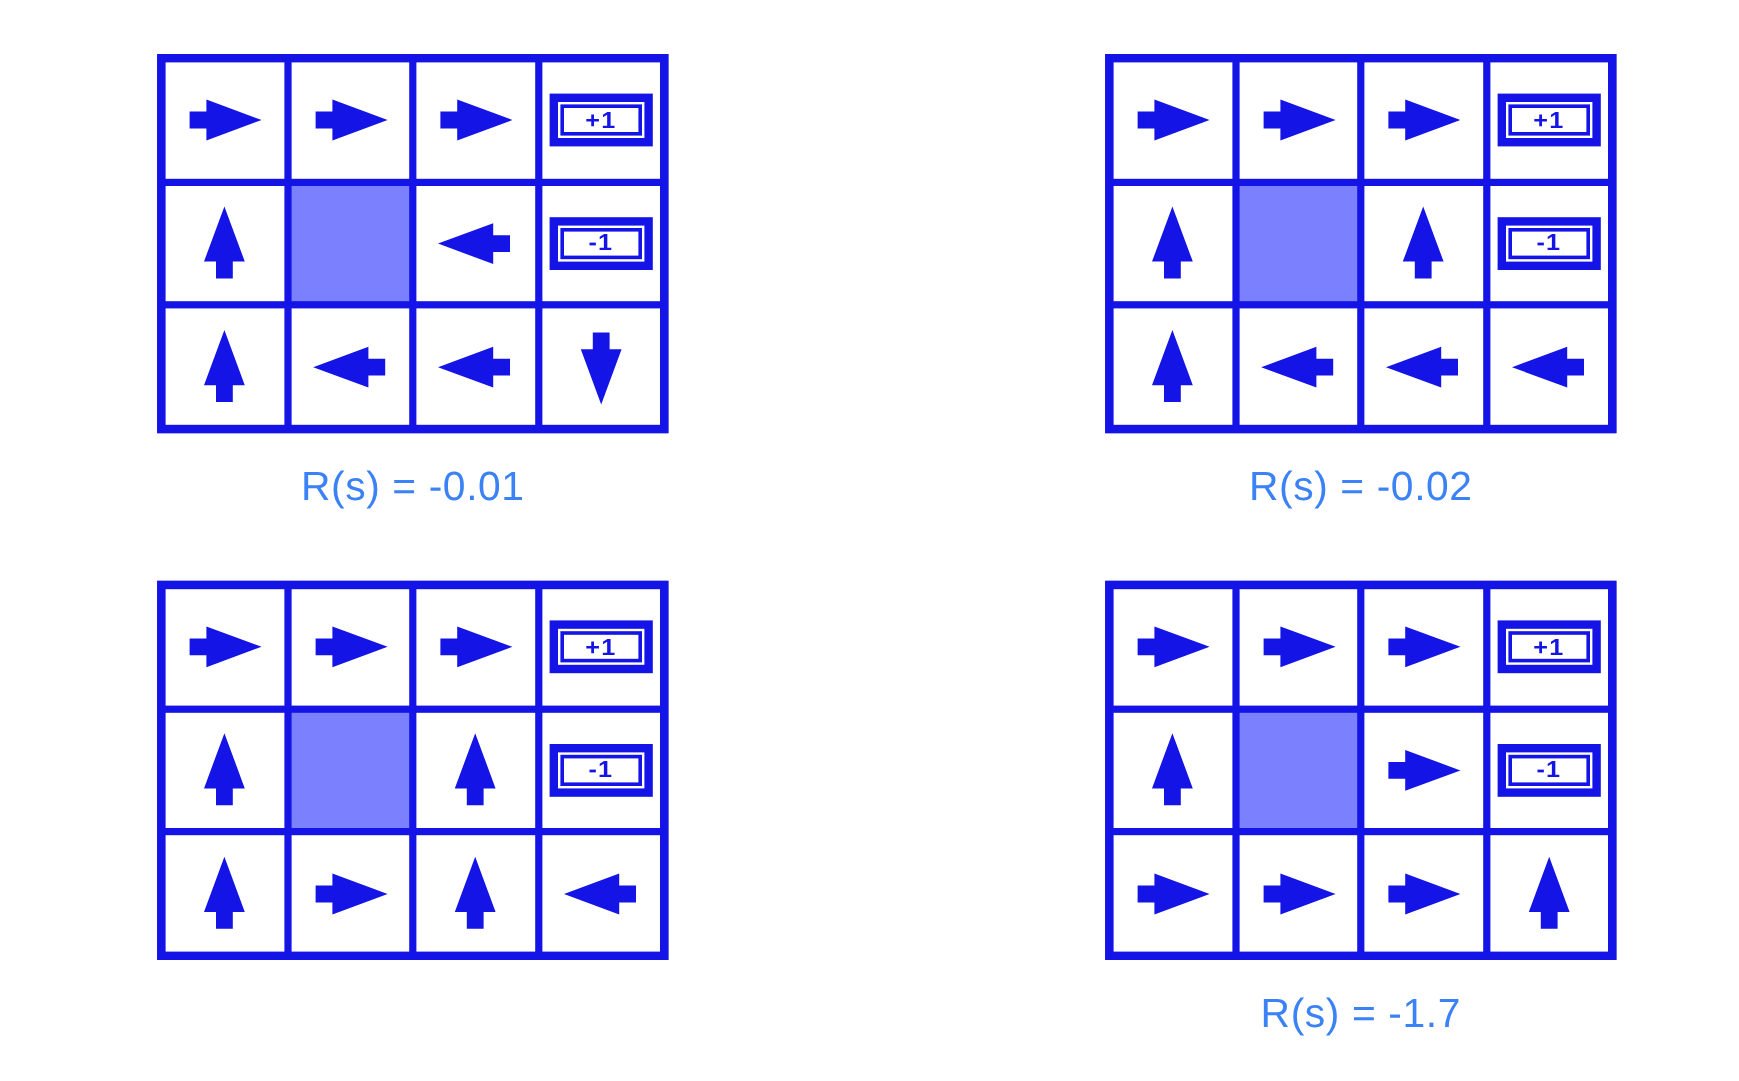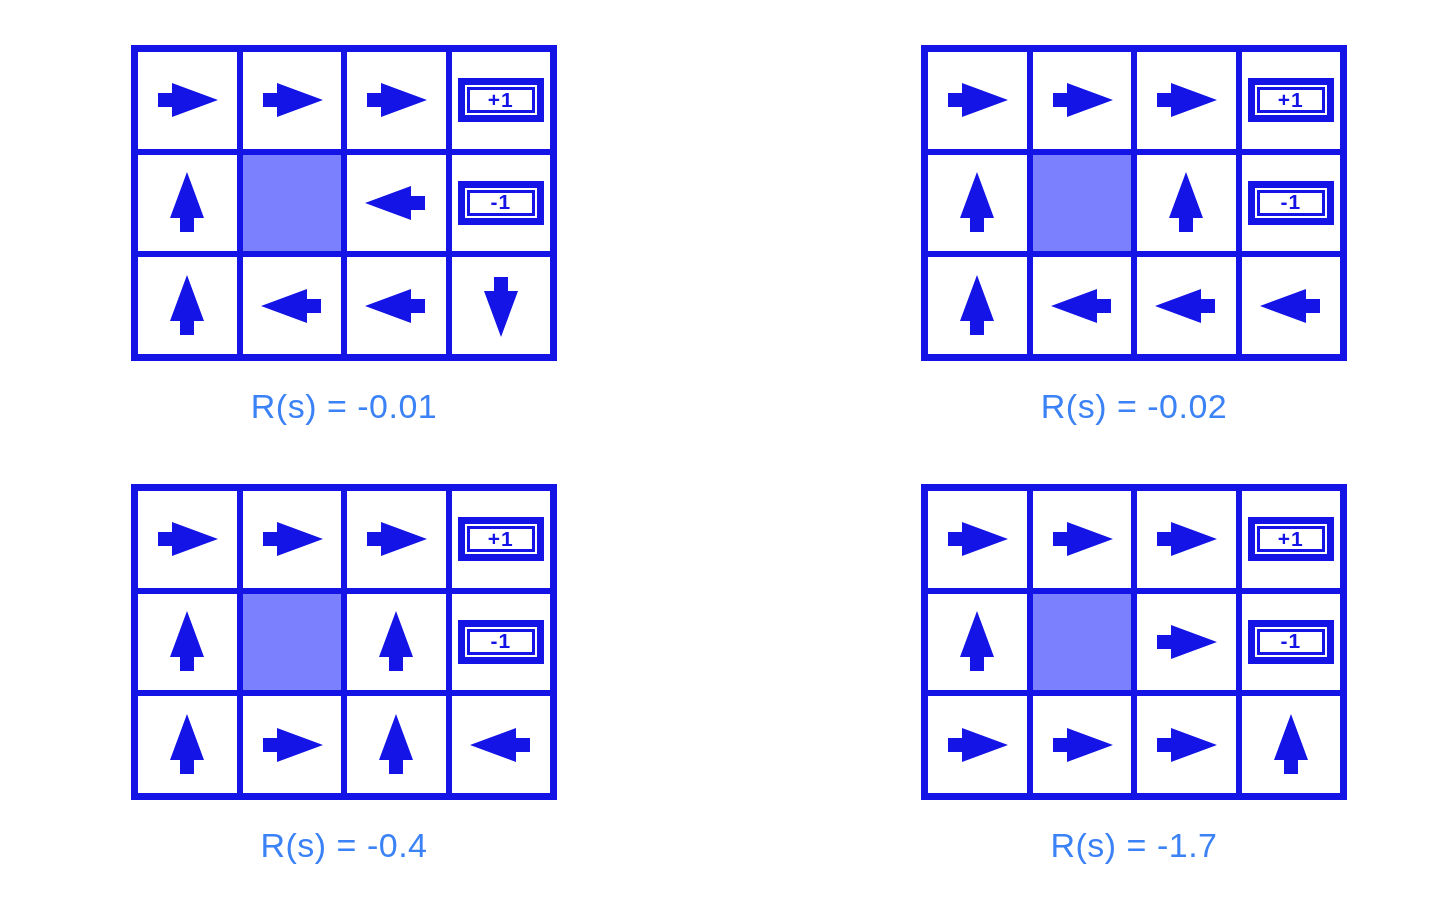--- a/index.html
+++ b/index.html
@@ -302,21 +302,20 @@
           <svg viewBox="0 0 74 74" class="arrow">
             <path d="M 30 66 L 30 52 L 20 52 L 37 6 L 54 52 L 44 52 L 44 66 Z"></path>
           </svg>
         </div>
         <div class="cell">
           <svg viewBox="0 0 74 74" class="arrow">
             <path d="M 66 30 L 52 30 L 52 20 L 6 37 L 52 54 L 52 44 L 66 44 Z"></path>
           </svg>
         </div>
       </div>
-      <div class="caption">R(s) = -0.4</div>
     </div>
     <div class="panel panel-3">
       <div class="grid">
         <div class="cell">
           <svg viewBox="0 0 74 74" class="arrow">
             <path d="M 8 30 L 22 30 L 22 20 L 68 37 L 22 54 L 22 44 L 8 44 Z"></path>
           </svg>
         </div>
         <div class="cell">
           <svg viewBox="0 0 74 74" class="arrow">

